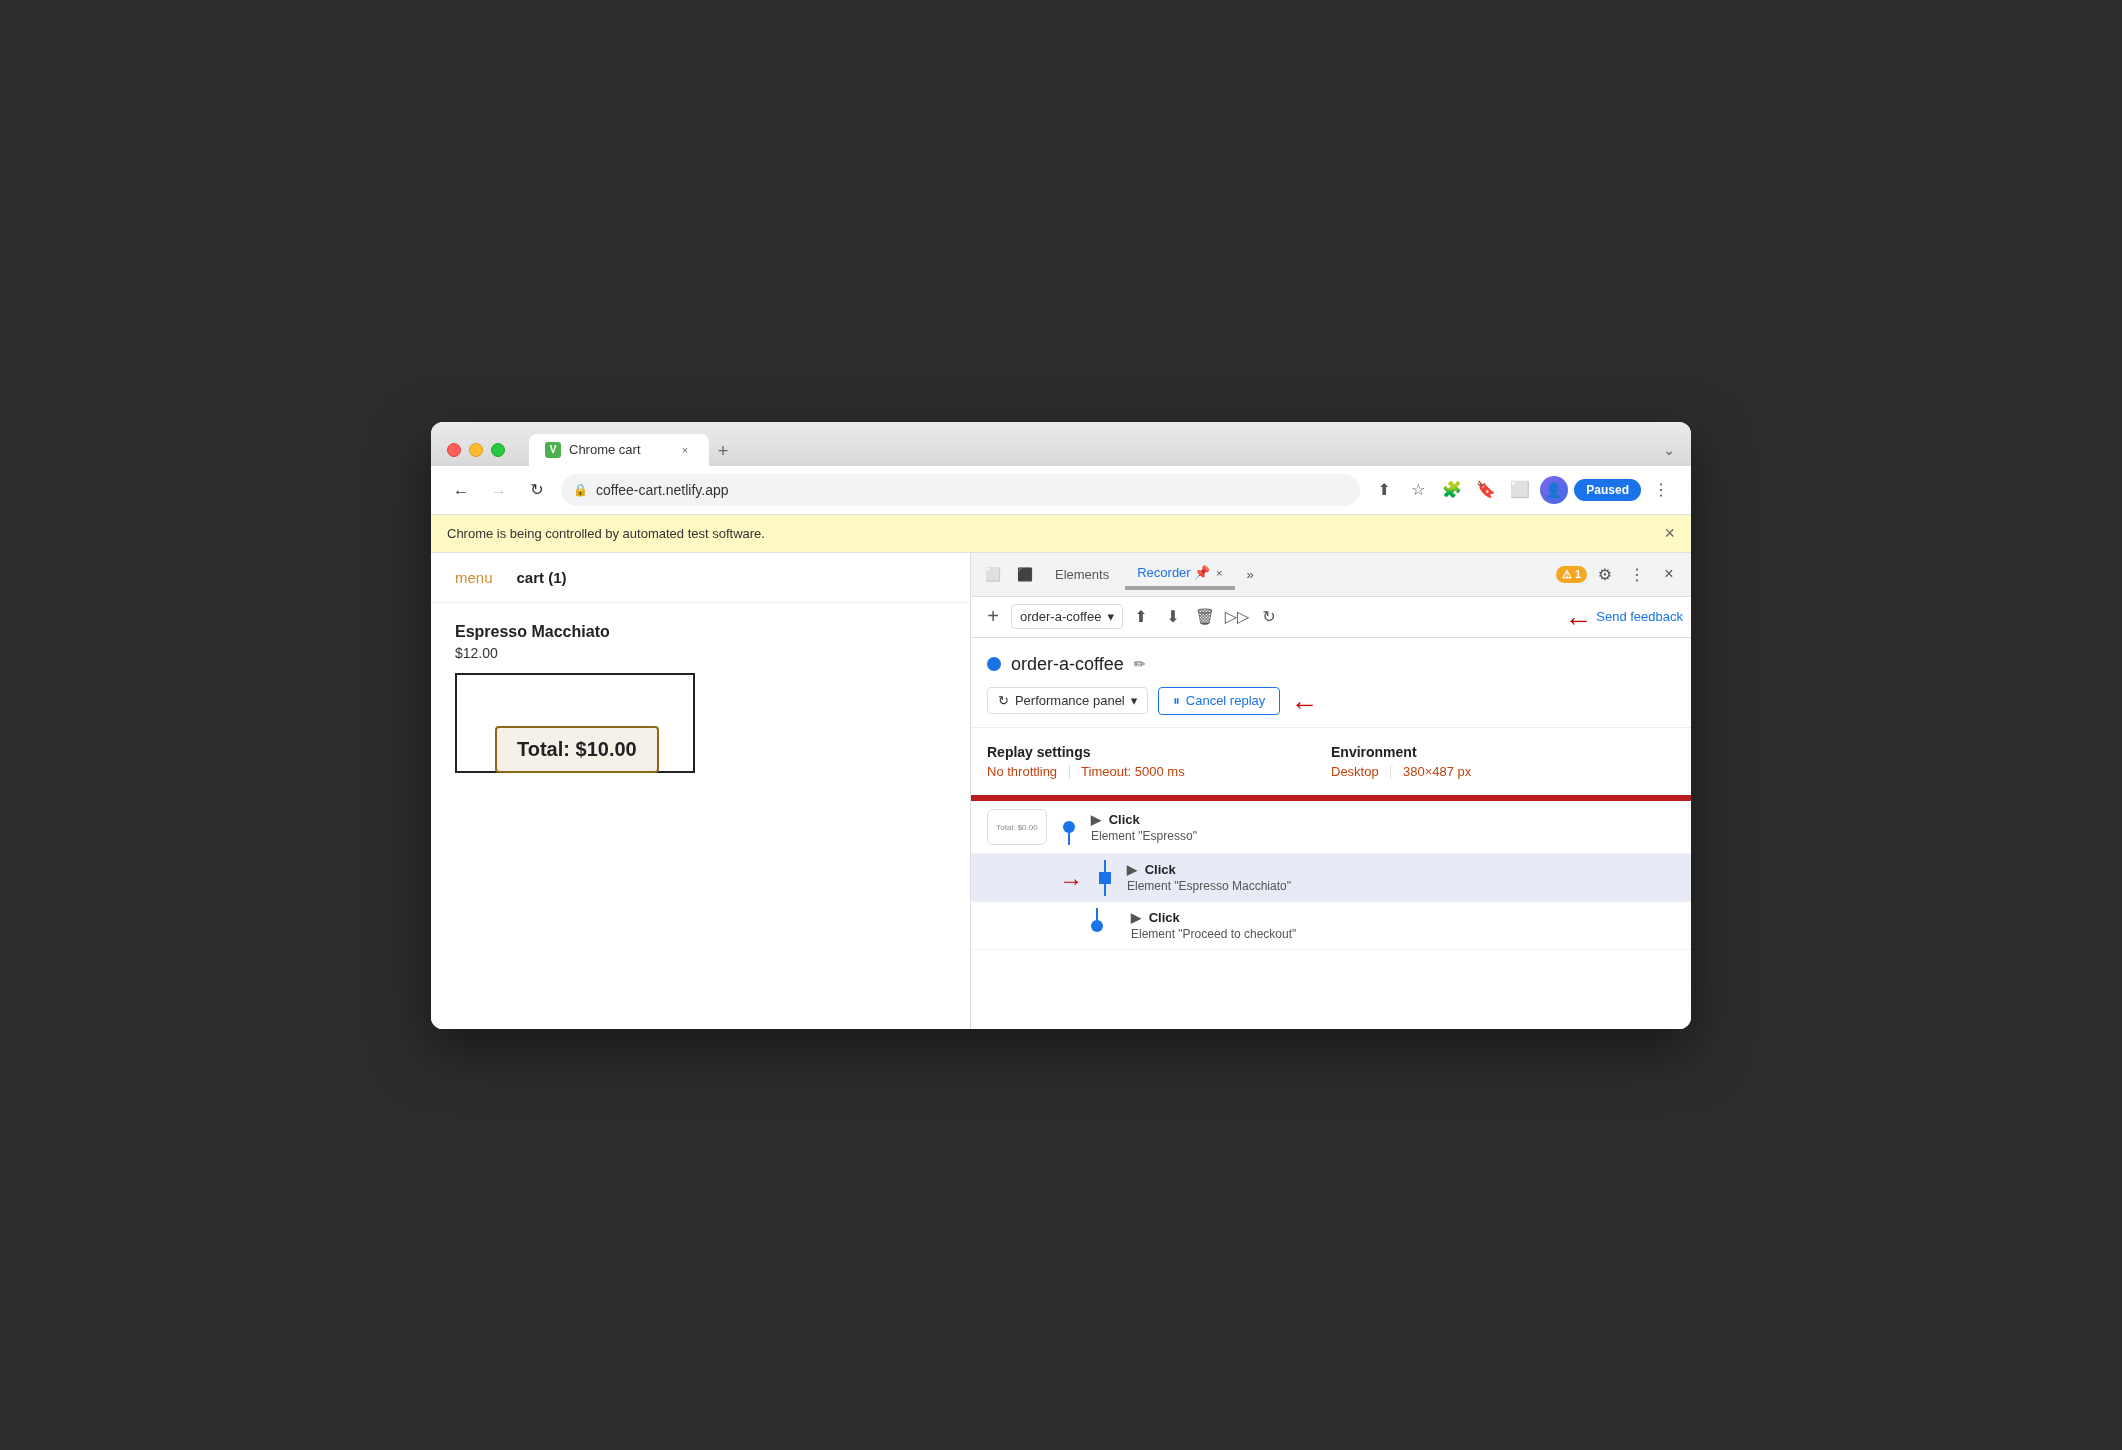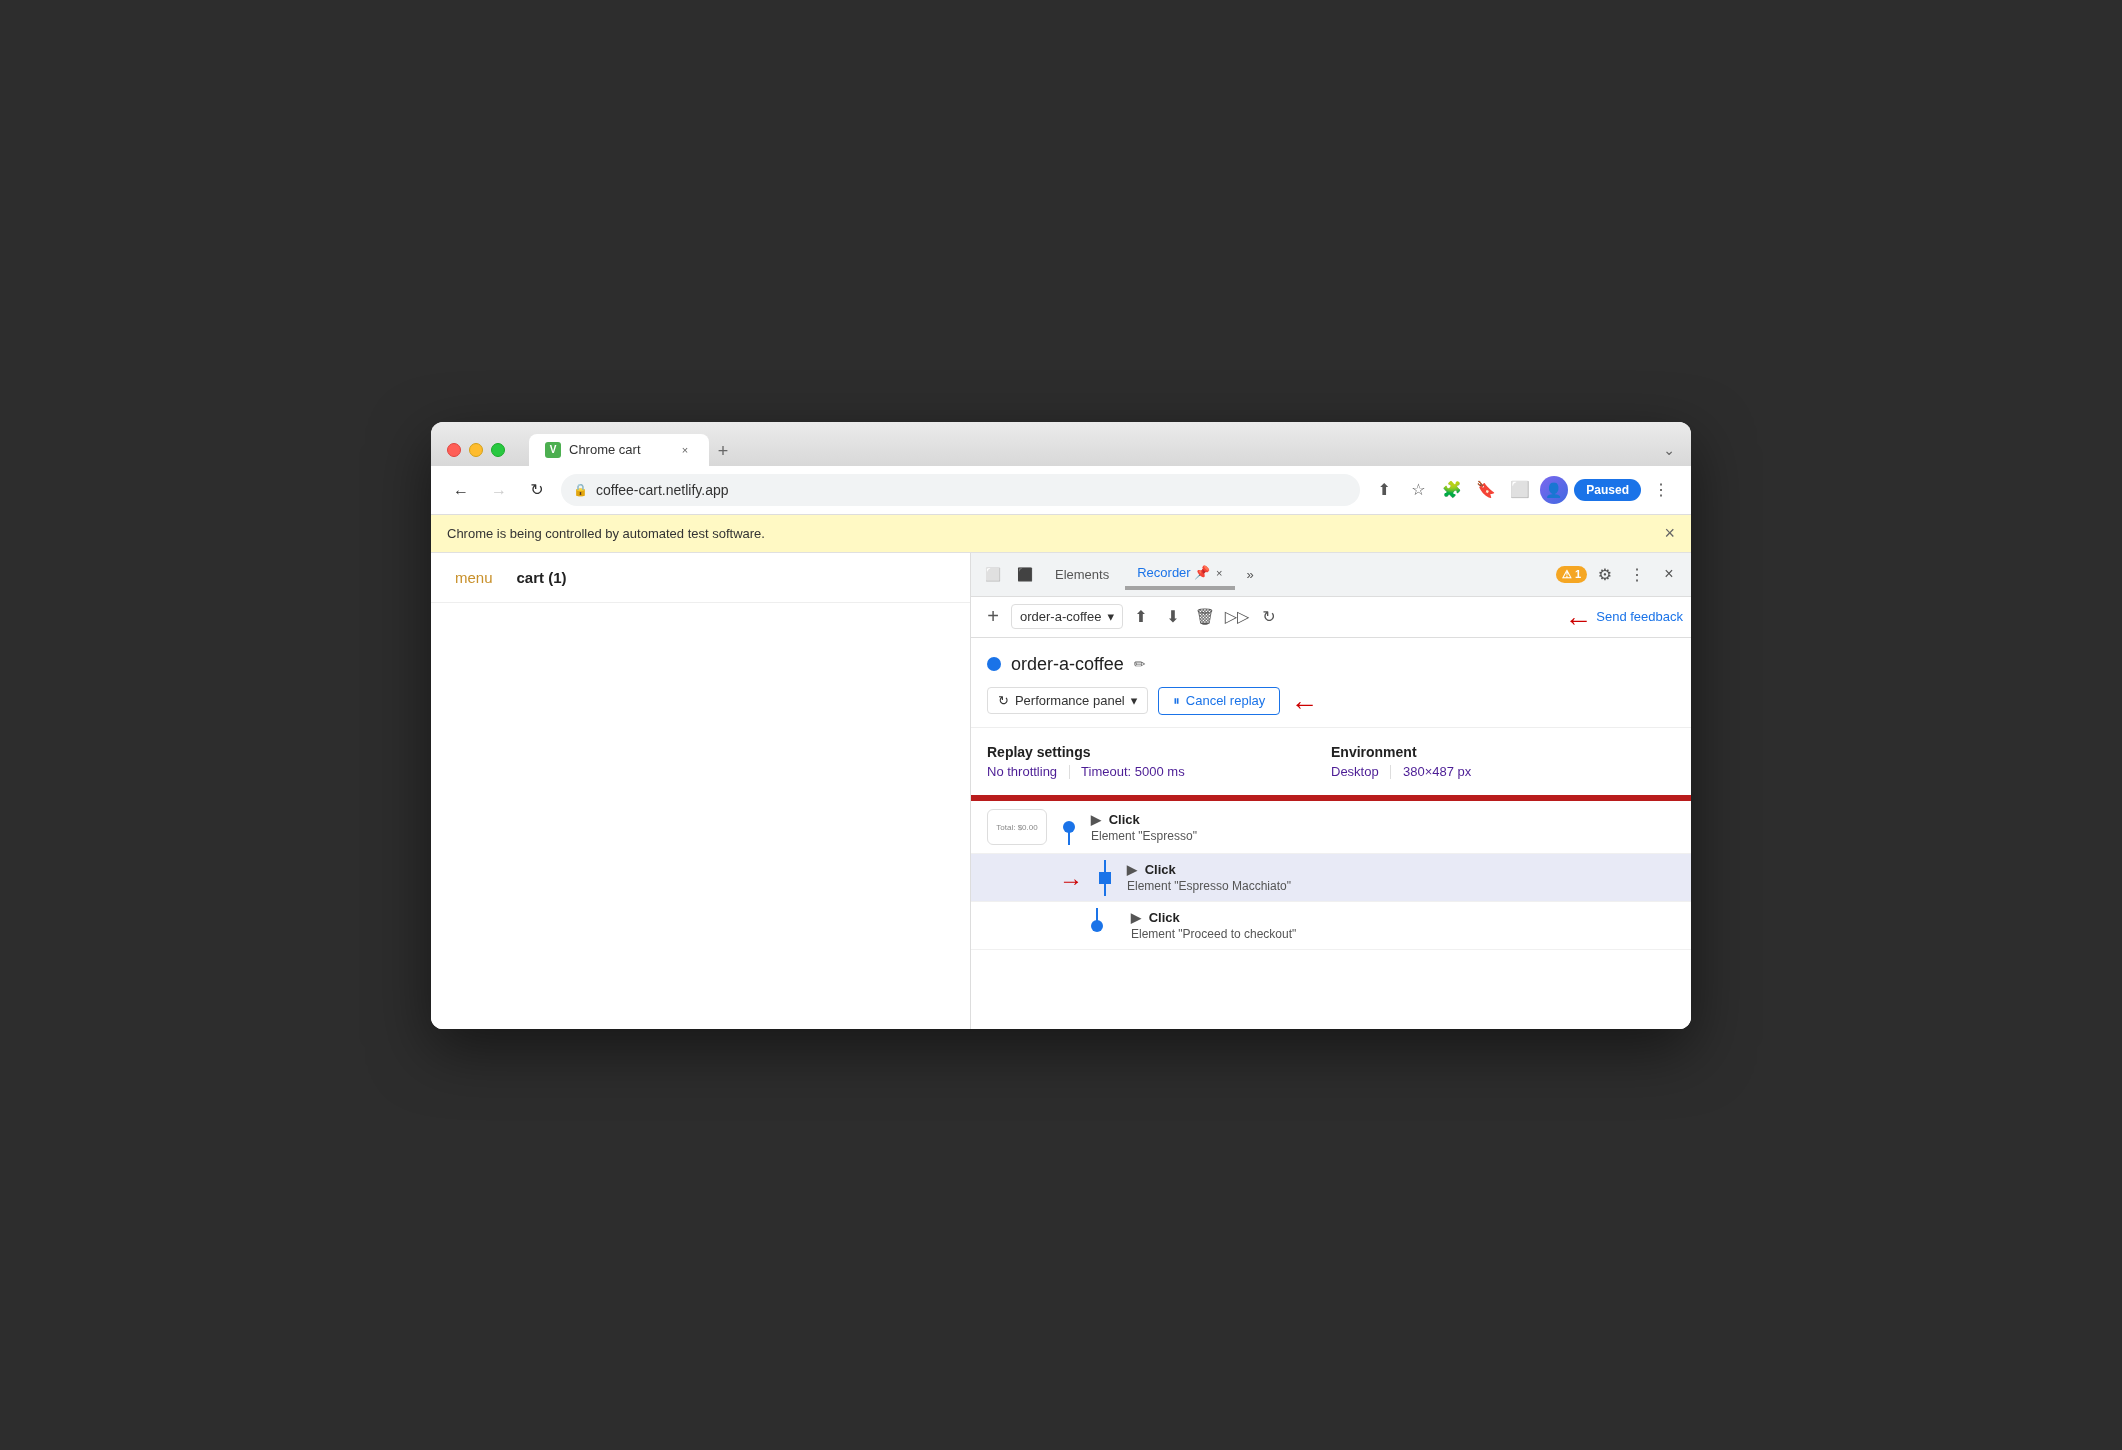--- a/index.html
+++ b/index.html
@@ -472,21 +472,21 @@
       grid-template-columns: 1fr 1fr;
     }
     .settings-section-title {
       font-size: 14px;
       font-weight: 600;
       color: #222;
       margin-bottom: 4px;
     }
     .settings-value {
       font-size: 13px;
-      color: #4c1d95;
+      color: #c2410c;
     }
     .settings-divider {
       display: inline-block;
       width: 1px;
       height: 14px;
       background: #ddd;
       margin: 0 8px;
       vertical-align: middle;
     }
     
@@ -614,20 +614,30 @@
   <div class="main-area">
 
     <div class="website-content">
       <div class="site-nav">
         <span class="site-menu-btn">menu</span>
         <span class="site-cart-btn">cart (1)</span>
       </div>
       <div class="site-products">
 
 
+        <div class="product-item">
+          <div class="product-name">Espresso Macchiato</div>
+          <div class="product-price">$12.00</div>
+          <div style="position:relative; width:260px; height:120px;">
+            <div class="product2-box"></div>
+            <div class="total-tooltip">
+              <span>Total: $10.00</span>
+            </div>
+          </div>
+        </div>
       </div>
     </div>
 
     <div class="devtools-panel">
 
       <div class="devtools-toolbar">
 
         <div class="dt-gear" style="font-size:13px;">⬜</div>
         <div class="dt-gear" style="font-size:13px;">⬛</div>
         <span class="dt-tab">Elements</span>

